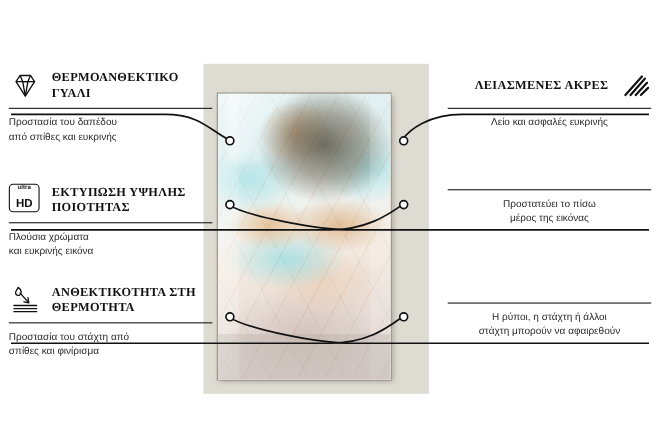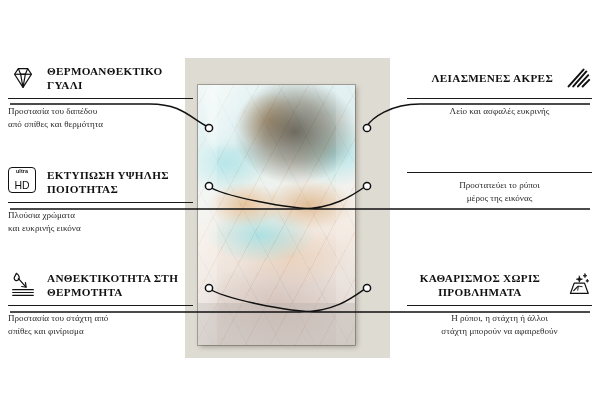--- a/index.html
+++ b/index.html
@@ -63,32 +63,32 @@
   .head { display: flex; align-items: center; gap: 9px; }
   .feature.right .head { flex-direction: row-reverse; }
   .ttl {
     font-size: 11.2px; font-weight: 700; letter-spacing: .3px;
     color: #111; line-height: 1.28; text-transform: uppercase;
     font-family: "Liberation Serif", "DejaVu Serif", serif;
   }
   .rule { height: 1px; background: #1a1a1a; margin: 5px 0 6px; }
   .desc {
     font-size: 9.1px; color: #2b2b2b; line-height: 1.45;
-    font-family: Liberation Serif, serif;
+    font-family: Liberation Sans, sans-serif;
   }
   .ico { flex: 0 0 auto; width: 30px; height: 30px; color: #111; }
   .ico svg { display: block; width: 30px; height: 30px; }
 
   .hdbox {
     width: 28px; height: 26px; border: 1.4px solid #111; border-radius: 4px;
     display: flex; flex-direction: column; align-items: center; justify-content: center;
     line-height: 1; font-family: "Liberation Sans", sans-serif;
   }
   .hdbox .u { font-size: 5.4px; font-weight: 700; letter-spacing: .1px; }
-  .hdbox .h { font-size: 10.5px; font-weight: 400; letter-spacing: -.2px; margin-top: 6px; }
+  .hdbox .h { font-size: 10.5px; font-weight: 700; letter-spacing: -.2px; margin-top: 6px; }
 
   .connectors { position: absolute; inset: 0; pointer-events: none; }
 </style>
 </head>
 <body>
 
 <div id="stage">
 
   <div class="backdrop"></div>
   <div class="panel">
@@ -127,42 +127,42 @@
             <path d="M11 6 L13.5 12 L16 26"></path>
             <path d="M21 6 L18.5 12 L16 26"></path>
           <path d="M13.5 12 H18.5"></path>
         </svg>
       </span>
       <span class="ttl">ΘΕΡΜΟΑΝΘΕΚΤΙΚΟ ΓΥΑΛΙ</span>
     </div>
     <div class="rule"></div>
     <div class="desc">
       <div>Προστασία του δαπέδου</div>
-      <div>από σπίθες και θερμότητα</div>
+      <div>από σπίθες και ευκρινής</div>
     </div>
   </div>
 
   <div class="feature left" style="top:167px">
     <div class="head">
       <span class="ico">
         <span class="hdbox">
           <span class="u">ultra</span>
           <span class="h">HD</span>
         </span>
       </span>
       <span class="ttl">ΕΚΤΥΠΩΣΗ ΥΨΗΛΗΣ ΠΟΙΟΤΗΤΑΣ</span>
     </div>
     <div class="rule"></div>
     <div class="desc">
       <div>Πλούσια χρώματα</div>
       <div>και ευκρινής εικόνα</div>
     </div>
   </div>
 
-  <div class="feature left" style="top:270px">
+  <div class="feature left" style="top:258px">
     <div class="head">
       <span class="ico">
         <svg viewBox="0 0 32 32" fill="none" stroke="currentColor" stroke-width="1.3" stroke-linecap="round" stroke-linejoin="round">
           <path d="M9 3.5 C12.5 6 12.8 9 10.8 10.6 C9 12 6.6 11 6.6 8.8 C6.6 6.6 8.4 5.6 9 3.5 Z"></path>
           <path d="M11 9 L19 18"></path>
             <path d="M14.6 17.6 L19.4 18.4 L18.6 13.4"></path>
           <path d="M5 21 H27"></path>
             <path d="M5 24 H27"></path>
             <path d="M5 27 H27"></path>
         </svg>
@@ -191,39 +191,26 @@
     <div class="rule"></div>
     <div class="desc">
       <div>Λείο και ασφαλές ευκρινής</div>
       <div></div>
     </div>
   </div>
 
   <div class="feature right" style="top:167px">
     <div class="rule"></div>
     <div class="desc">
-      <div>Προστατεύει το ρύποι</div>
+      <div>Προστατεύει το πίσω</div>
       <div>μέρος της εικόνας</div>
     </div>
   </div>
 
   <div class="feature right" style="top:270px">
-    <div class="head">
-      <span class="ico">
-        <svg viewBox="0 0 32 32" fill="none" stroke="currentColor" stroke-width="1.3" stroke-linecap="round" stroke-linejoin="round">
-          <path d="M9 25 L13 14 H24 L28 25 Z"></path>
-          <path d="M12.5 22 L17 17.5"></path>
-            <path d="M16.8 21.6 L17.4 17.2 L21.4 17.8" stroke-width="1"></path>
-          <path d="M18.5 6.5 L19.3 9 L21.8 9.8 L19.3 10.6 L18.5 13 L17.7 10.6 L15.2 9.8 L17.7 9 Z" fill="currentColor" stroke-width=".7"></path>
-          <path d="M24.5 4 L25 5.6 L26.6 6.1 L25 6.6 L24.5 8.2 L24 6.6 L22.4 6.1 L24 5.6 Z" fill="currentColor" stroke-width=".7"></path>
-          <path d="M27 10 L27.4 11.2 L28.6 11.6 L27.4 12 L27 13.2 L26.6 12 L25.4 11.6 L26.6 11.2 Z" fill="currentColor" stroke-width=".7"></path>
-        </svg>
-      </span>
-      <span class="ttl">ΚΑΘΑΡΙΣΜΟΣ ΧΩΡΙΣ ΠΡΟΒΛΗΜΑΤΑ</span>
-    </div>
     <div class="rule"></div>
     <div class="desc">
       <div>Η ρύποι, η στάχτη ή άλλοι</div>
       <div>στάχτη μπορούν να αφαιρεθούν</div>
     </div>
   </div>
 
 </div>
 
 </body></html>

